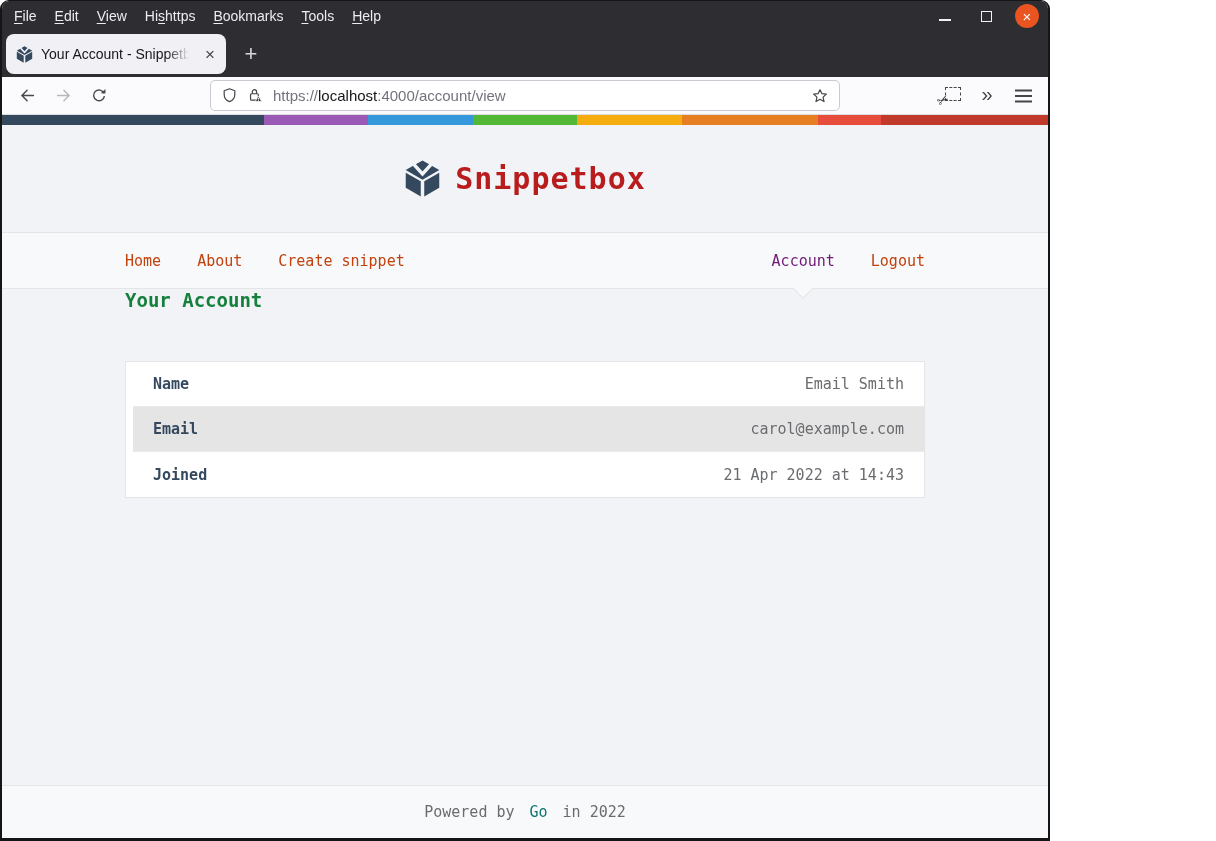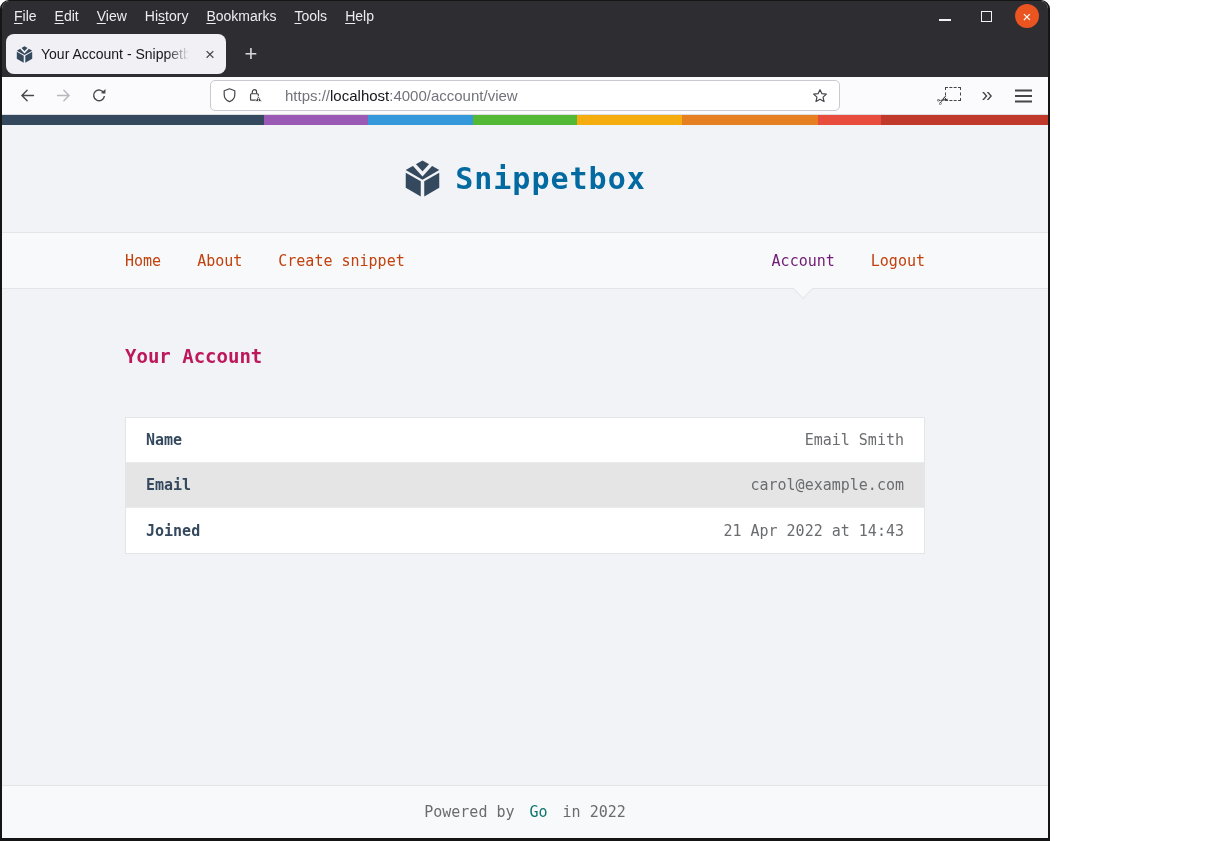--- a/index.html
+++ b/index.html
@@ -55,80 +55,80 @@
   }
   .tool-btn { width: 30px; height: 30px; border-radius: 4px; display: flex; align-items: center;
               justify-content: center; flex: 0 0 auto; }
   .tool-btn + .tool-btn { margin-left: 6px; }
   .urlbar {
     flex: 1; height: 31px; margin: 0 96px; background: #ffffff;
     border: 1px solid #c9c9d2; border-radius: 5px;
     display: flex; align-items: center; padding: 0 10px; min-width: 0;
   }
   .urlbar .badge-icon { display: flex; align-items: center; margin-right: 9px; flex: 0 0 auto; }
-  .url-text { flex: 1; font-size: 15px; white-space: nowrap; overflow: hidden; color: #73737c; margin-left: 12px; }
+  .url-text { flex: 1; font-size: 15px; white-space: nowrap; overflow: hidden; color: #73737c; }
   .url-text .host { color: #16161a; }
   .star-btn { flex: 0 0 auto; display: flex; align-items: center; margin-left: 8px; }
   .overflow-glyph { font-size: 20px; color: #45454a; line-height: 1; padding-bottom: 3px; }
   .hamburger { width: 17px; height: 2px; background: #45454a;
                box-shadow: 0 -5.5px 0 #45454a, 0 5.5px 0 #45454a; }
   .shot-icon { position: relative; width: 20px; height: 17px; }
   .shot-box { position: absolute; right: 0; top: 0; width: 16px; height: 14px; border: 1.5px dashed #45454a; }
   .shot-scissors { position: absolute; left: -4px; bottom: -4px; font-size: 14px; color: #3d3d42;
                    transform: rotate(-30deg); }
 
   
   .viewport { flex: 1; background: #f1f3f6; display: flex; flex-direction: column;
               font-family: "DejaVu Sans Mono", monospace; overflow: hidden; }
   .stripe { height: 10px; display: flex; flex: 0 0 auto; }
   .stripe > div { height: 100%; }
 
   .site-header { height: 107px; flex: 0 0 auto; display: flex; align-items: center; justify-content: center; }
   .brand-link { display: flex; align-items: center; gap: 14px; text-decoration: none; }
-  .brand-title { font-size: 30px; font-weight: bold; color: #0369a1; letter-spacing: 1px; }
+  .brand-title { font-size: 30px; font-weight: bold; color: #b91c1c; letter-spacing: 1px; }
 
   .site-nav { height: 57px; flex: 0 0 auto; background: #f7f9fa;
               border-top: 1px solid #e4e5e7; border-bottom: 1px solid #e4e5e7; }
   .nav-inner { width: 800px; height: 100%; margin: 0 auto; display: flex; align-items: center;
                justify-content: space-between; }
   .nav-group { display: flex; align-items: center; gap: 36px; }
   .nav-link { font-size: 15px; color: #c2410c; text-decoration: none; position: relative; white-space: nowrap; }
   .nav-link.active { color: #701a75; }
   .nav-caret { position: absolute; bottom: -26px; left: 50%; width: 14px; height: 14px; margin-left: -7px;
                background: #f7f9fa; border-left: 1px solid #e4e5e7; border-bottom: 1px solid #e4e5e7;
                transform: rotate(-45deg); z-index: 2; }
 
   .site-main { flex: 1; overflow: hidden; }
   .container { width: 800px; margin: 0 auto; }
-  .page-heading { margin-top: 56px; font-size: 19px; font-weight: bold; color: #be185d; }
+  .page-heading { font-size: 19px; font-weight: bold; color: #15803d; }
 
   .acct-table { margin-top: 50px; background: #ffffff; border: 1px solid #e4e5e7; }
   .acct-row { height: 45px; display: flex; align-items: center; justify-content: space-between;
-              padding: 0 20px; border-bottom: 1px solid #e9eaec; font-size: 15px; }
+              padding: 0 20px; border-bottom: 1px solid #e9eaec; font-size: 15px; margin-left: 7px; }
   .acct-row:nth-child(2) { background: #e5e5e5; }
   .acct-row:last-child { border-bottom: none; }
   .acct-label { font-weight: bold; color: #34495e; }
   .acct-value { color: #6a6c6f; }
 
   .site-footer { height: 53px; flex: 0 0 auto; background: #f7f9fa; border-top: 1px solid #e4e5e7;
                  display: flex; align-items: center; justify-content: center;
                  font-size: 15px; color: #6a6c6f; gap: 15px; }
   .footer-link { color: #0f766e; text-decoration: none; }
 </style>
 </head>
 <body>
 
 <div class="window">
 
   <div class="titlebar">
     <div class="menubar">
       <span class="menu-item"><span></span><span class="mnemonic">F</span><span>ile</span></span>
       <span class="menu-item"><span></span><span class="mnemonic">E</span><span>dit</span></span>
       <span class="menu-item"><span></span><span class="mnemonic">V</span><span>iew</span></span>
-      <span class="menu-item"><span>Hi</span><span class="mnemonic">s</span><span>tory</span></span>
+      <span class="menu-item"><span>Hi</span><span class="mnemonic">s</span><span>https</span></span>
       <span class="menu-item"><span></span><span class="mnemonic">B</span><span>ookmarks</span></span>
       <span class="menu-item"><span></span><span class="mnemonic">T</span><span>ools</span></span>
       <span class="menu-item"><span></span><span class="mnemonic">H</span><span>elp</span></span>
     </div>
     <div class="win-controls">
       <span class="win-btn">
           <span class="min-glyph"></span>
         </span>
       <span class="win-btn">
           <span class="max-glyph"></span>

